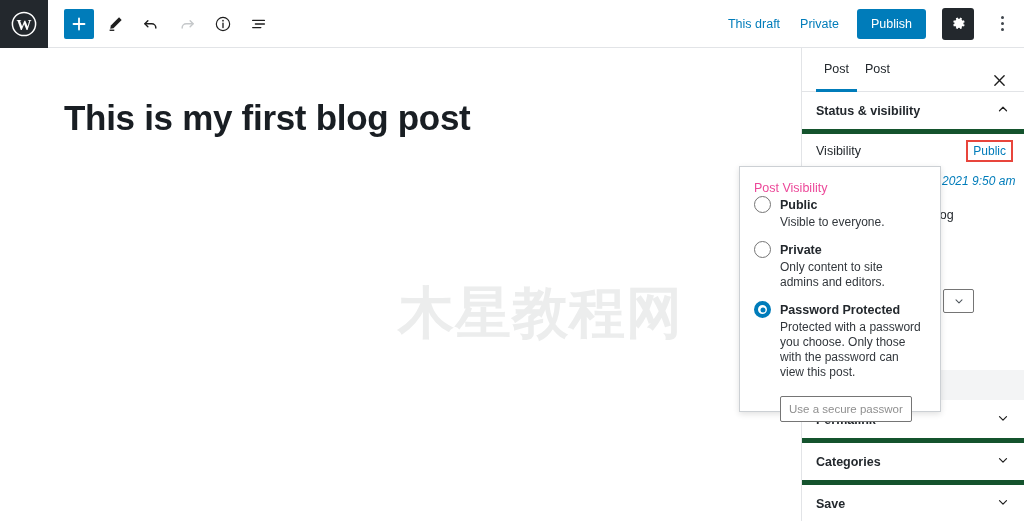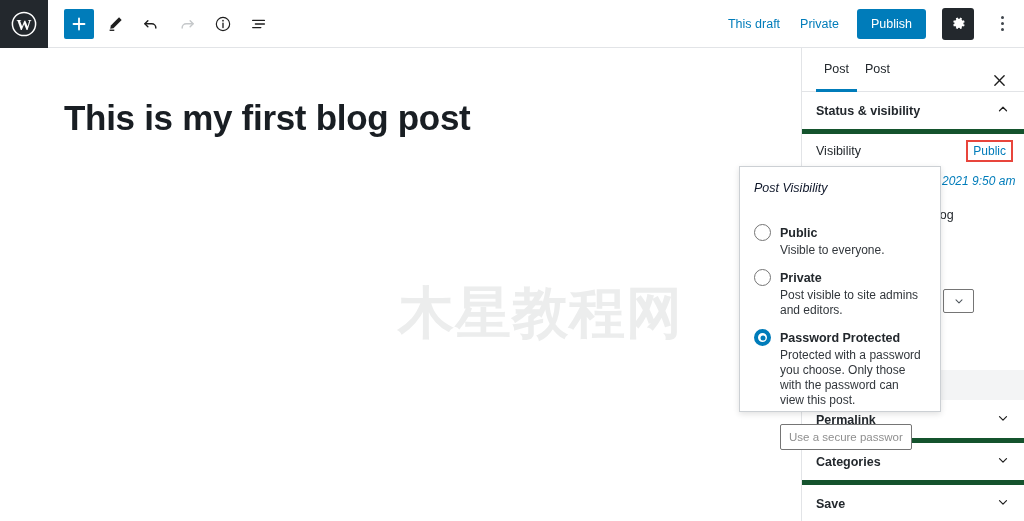--- a/index.html
+++ b/index.html
@@ -135,21 +135,21 @@
 
   .bottom-panels { position: absolute; left: 0; top: 353px; width: 222px; }
 
   
   .popover {
     position: absolute; left: 739px; top: 166px; width: 202px; height: 246px;
     background: #fff; border: 1px solid #ccd0d4;
     box-shadow: 0 2px 6px rgba(0,0,0,0.12);
     padding: 14px 16px 0 14px; z-index: 40;
   }
-  .pop-title { font-size: 12.5px; color: #0f172a; margin-bottom: 28px; font-style: italic; }
+  .pop-title { font-size: 12.5px; color: #ec4899; margin-bottom: 0; }
   .opt { display: flex; margin-bottom: 10px; }
   .radio {
     width: 17px; height: 17px; border-radius: 50%; border: 1px solid #757575;
     flex: 0 0 17px; margin-right: 9px; margin-top: 1px; background: #fff;
     cursor: pointer; position: relative;
   }
   .radio.sel { border: 4px solid #007cba; background: #fff; }
   .radio.sel::after {
     content: ""; position: absolute; left: 50%; top: 50%;
     transform: translate(-50%,-50%); width: 5px; height: 5px;
@@ -315,21 +315,21 @@
       <span class="opt-txt">
         <span class="opt-name">Public</span>
         <div class="opt-desc">Visible to everyone.</div>
       </span>
     </div>
 
     <div class="opt">
       <span class="radio"></span>
       <span class="opt-txt">
         <span class="opt-name">Private</span>
-        <div class="opt-desc">Post visible to site admins and editors.</div>
+        <div class="opt-desc">Only content to site admins and editors.</div>
       </span>
     </div>
 
     <div class="opt">
       <span class="radio sel"></span>
       <span class="opt-txt">
         <span class="opt-name">Password Protected</span>
         <div class="opt-desc">Protected with a password you choose. Only those with the password can view this post.</div>
       </span>
     </div>

